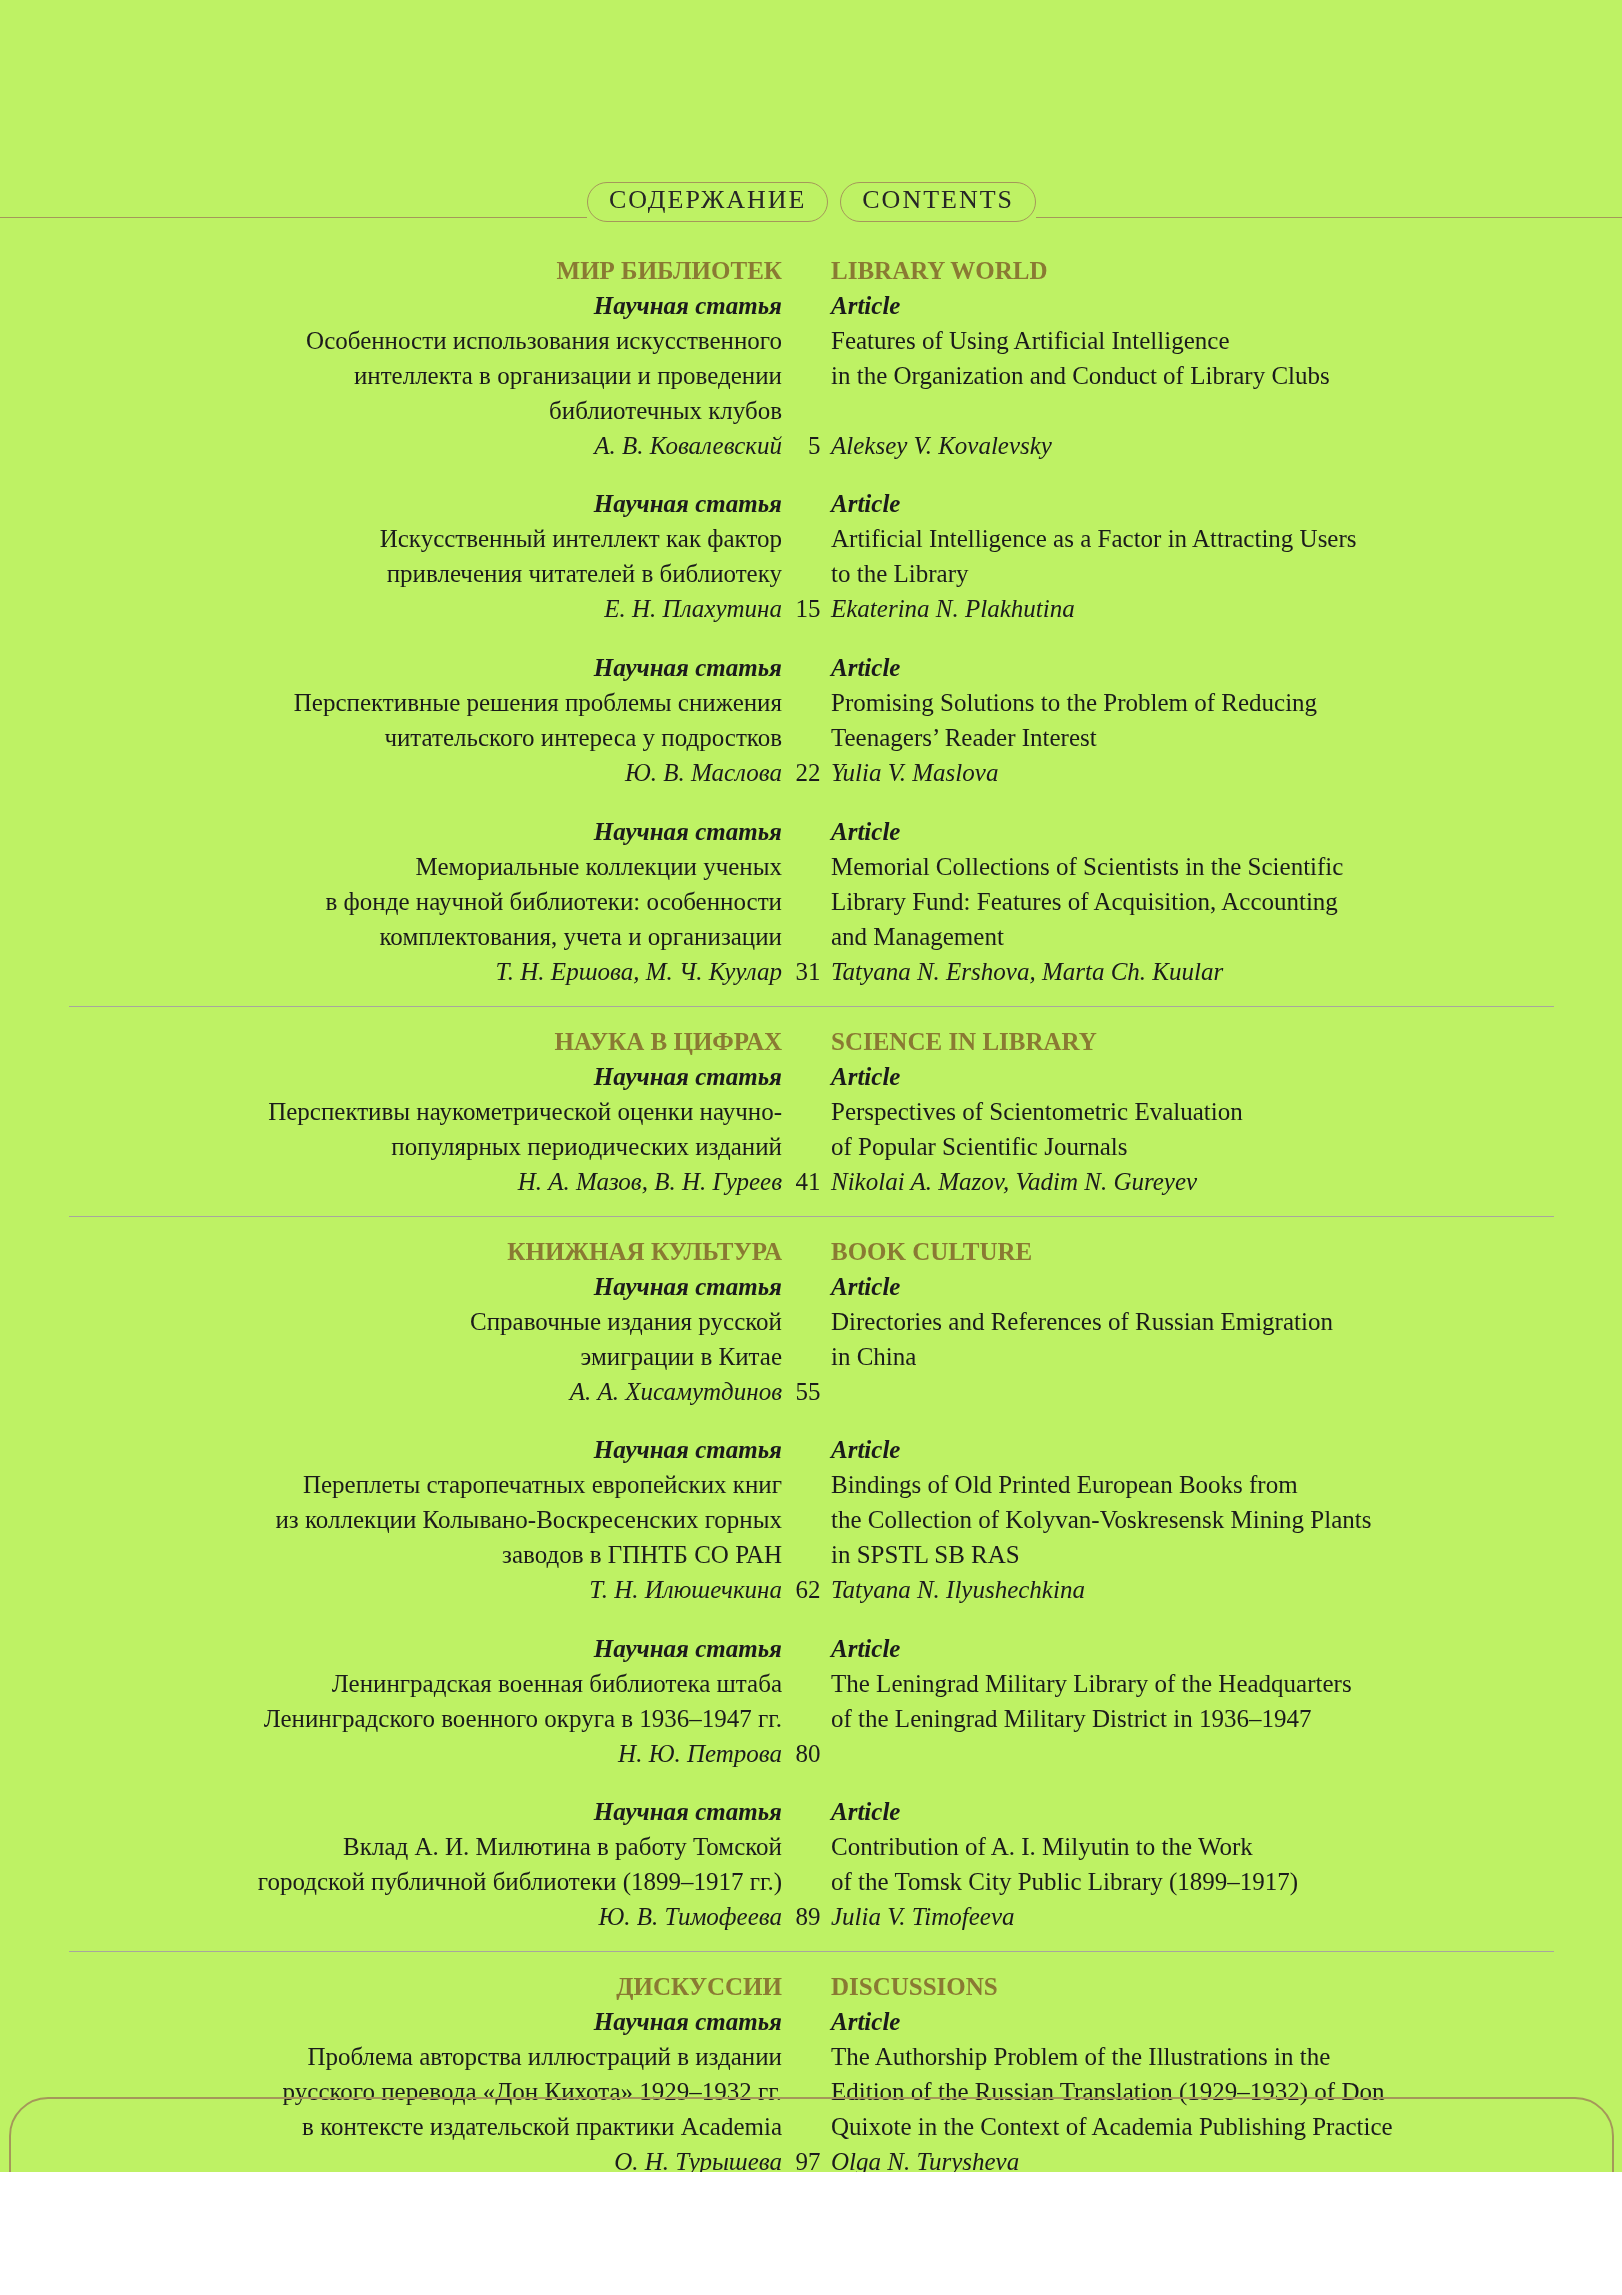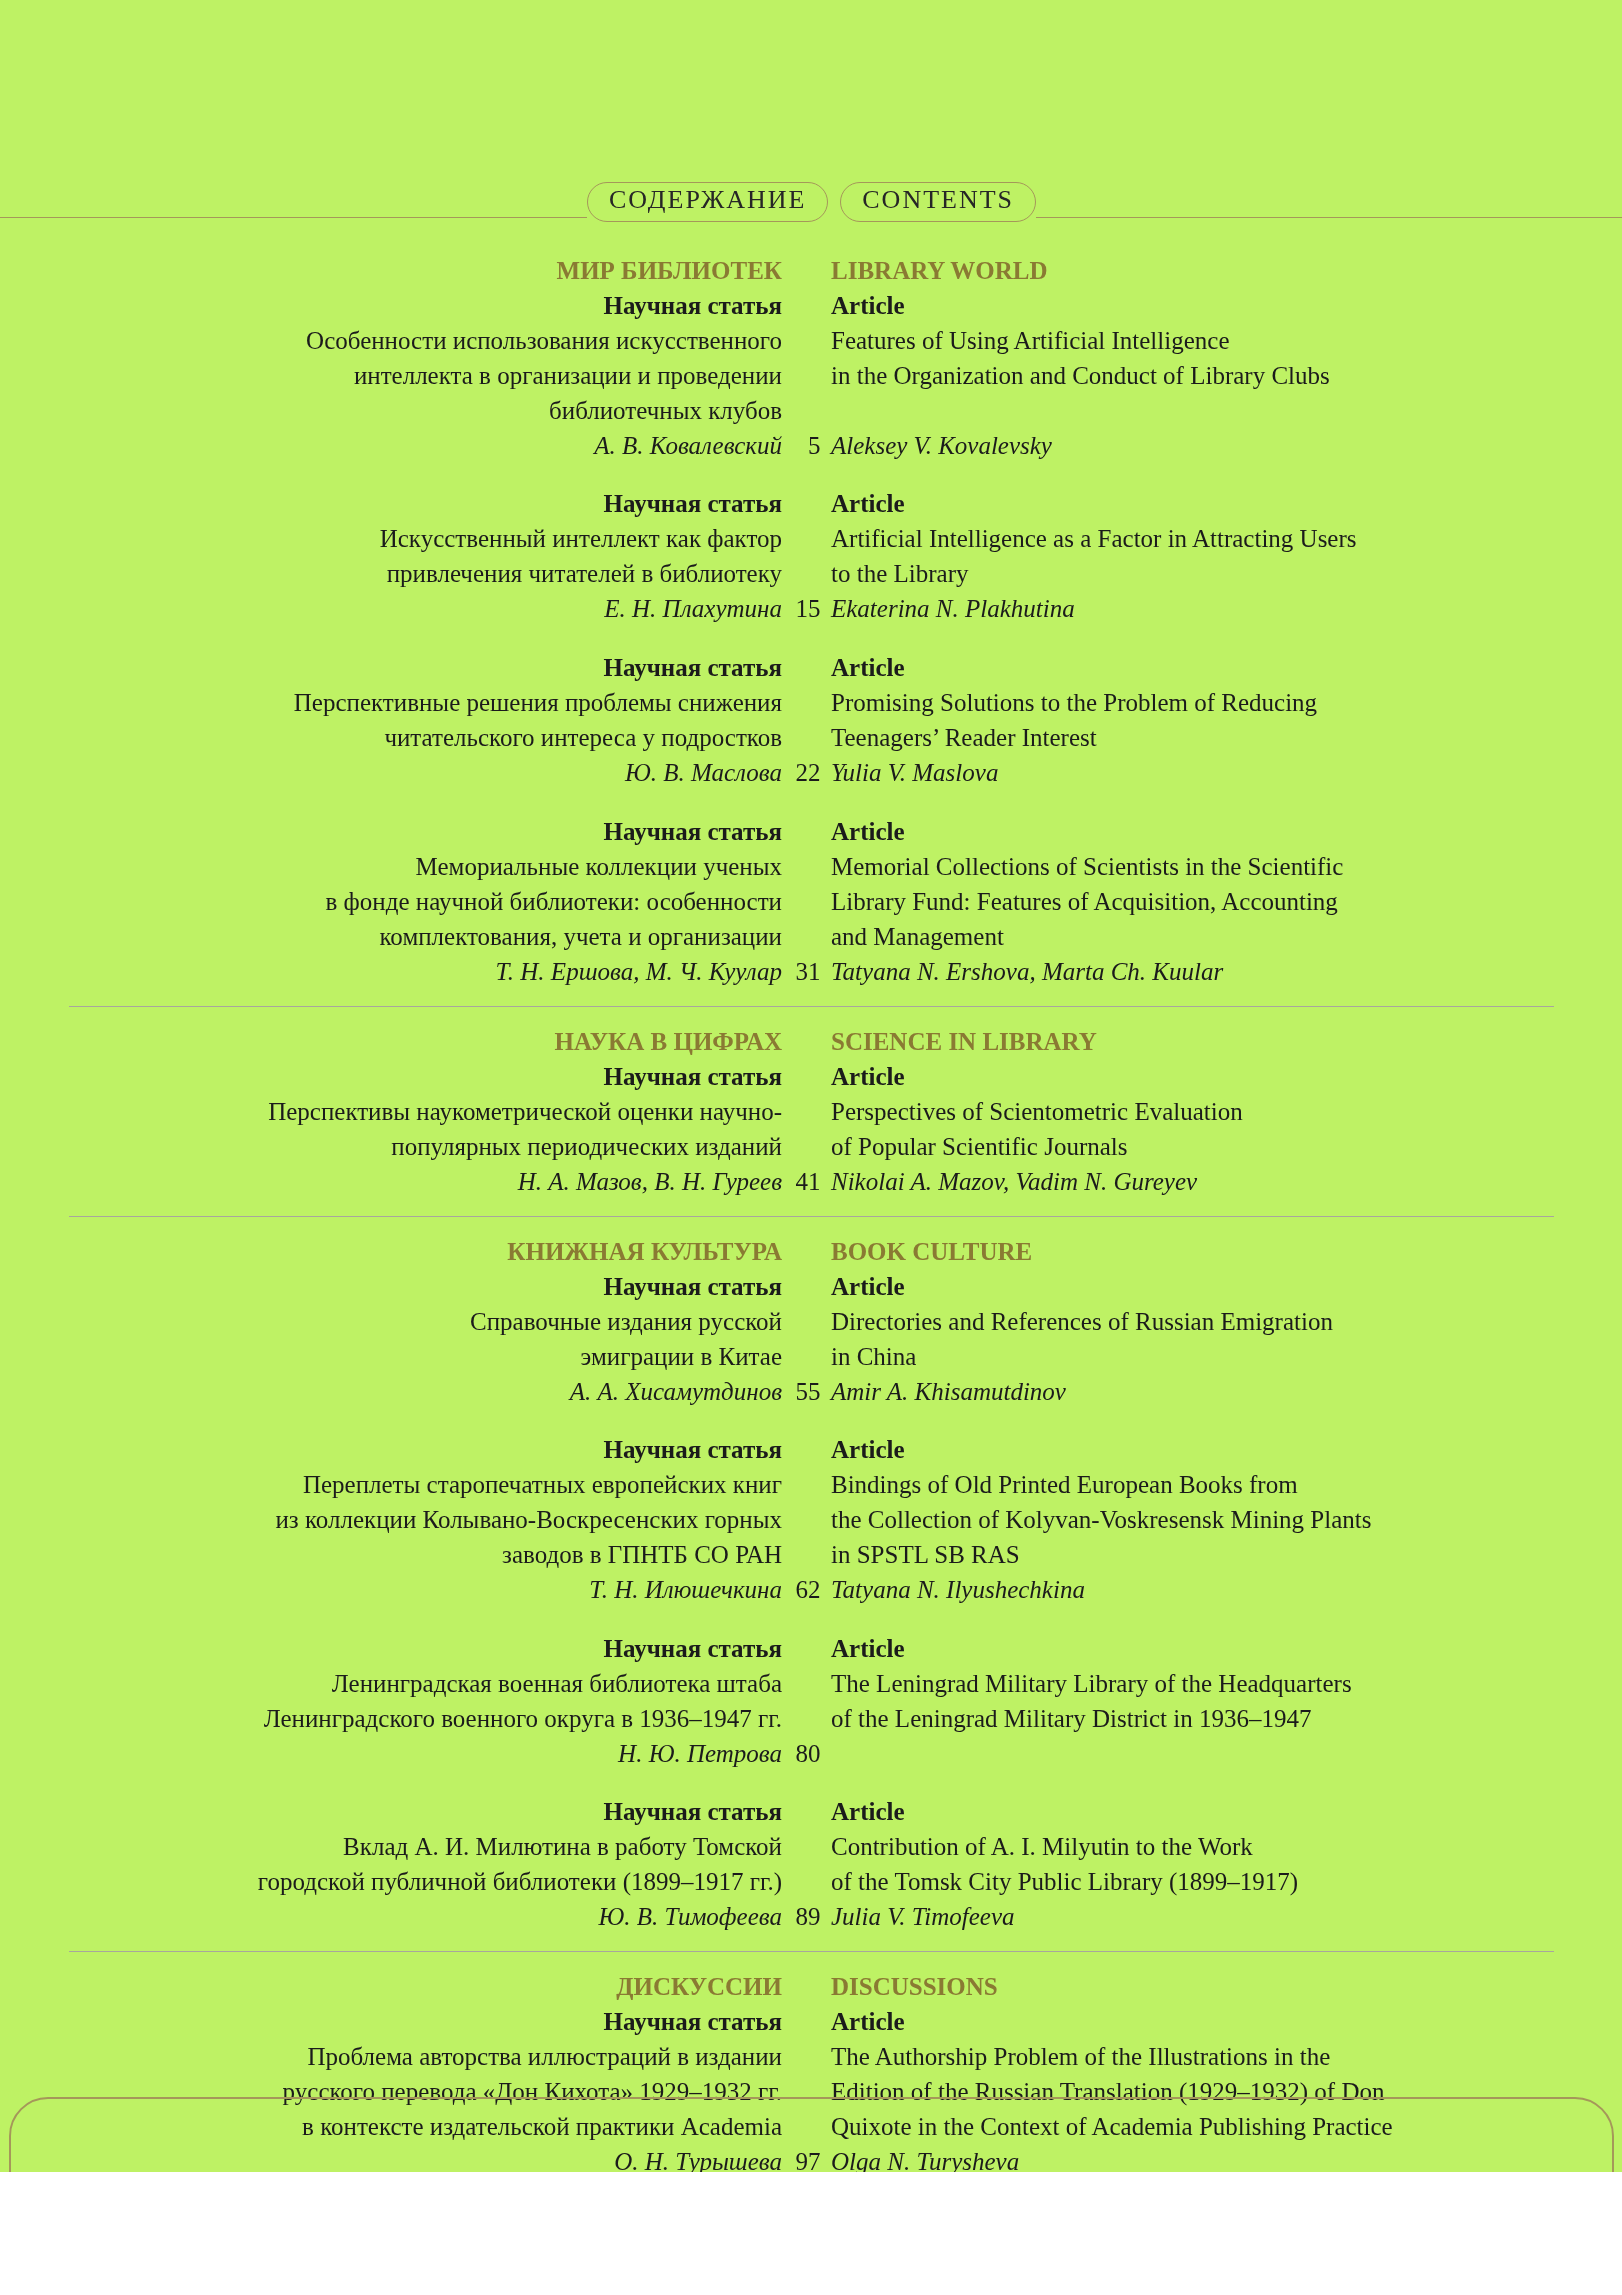--- a/index.html
+++ b/index.html
@@ -63,21 +63,21 @@
   .shead {
     margin: 0;
     font-size: 25px;
     line-height: 35px;
     font-weight: bold;
     color: #8a7a33;
   }
   .entry { margin-top: 23.6px; }
   .entries .entry:first-child { margin-top: 0; }
 
-  .etype { font-weight: bold; }
+  .etype { font-weight: bold; font-style: italic; }
   .etitle { white-space: pre-line; }
   .eauthors { font-style: italic; margin-top: auto; }
   .epage { margin-top: auto; }
 
   .sep {
     border-top: 1.3px solid #a8a69d;
     margin: 17px 0;
     height: 0;
   }
 
@@ -247,21 +247,20 @@
 эмиграции в Китае</div>
       <div class="eauthors">А. А. Хисамутдинов</div>
     </div>
     <div class="cell num">
       <div class="epage">55</div>
     </div>
     <div class="cell en">
       <div class="etype">Article</div>
       <div class="etitle">Directories and References of Russian Emigration
 in China</div>
-      <div class="eauthors">Amir A. Khisamutdinov</div>
     </div>
   </div>
 
   <div class="entry">
     <div class="cell ru">
       <div class="etype">Научная статья</div>
       <div class="etitle">Переплеты старопечатных европейских книг
 из коллекции Колывано-Воскресенских горных
 заводов в ГПНТБ СО РАН</div>
       <div class="eauthors">Т. Н. Илюшечкина</div>

